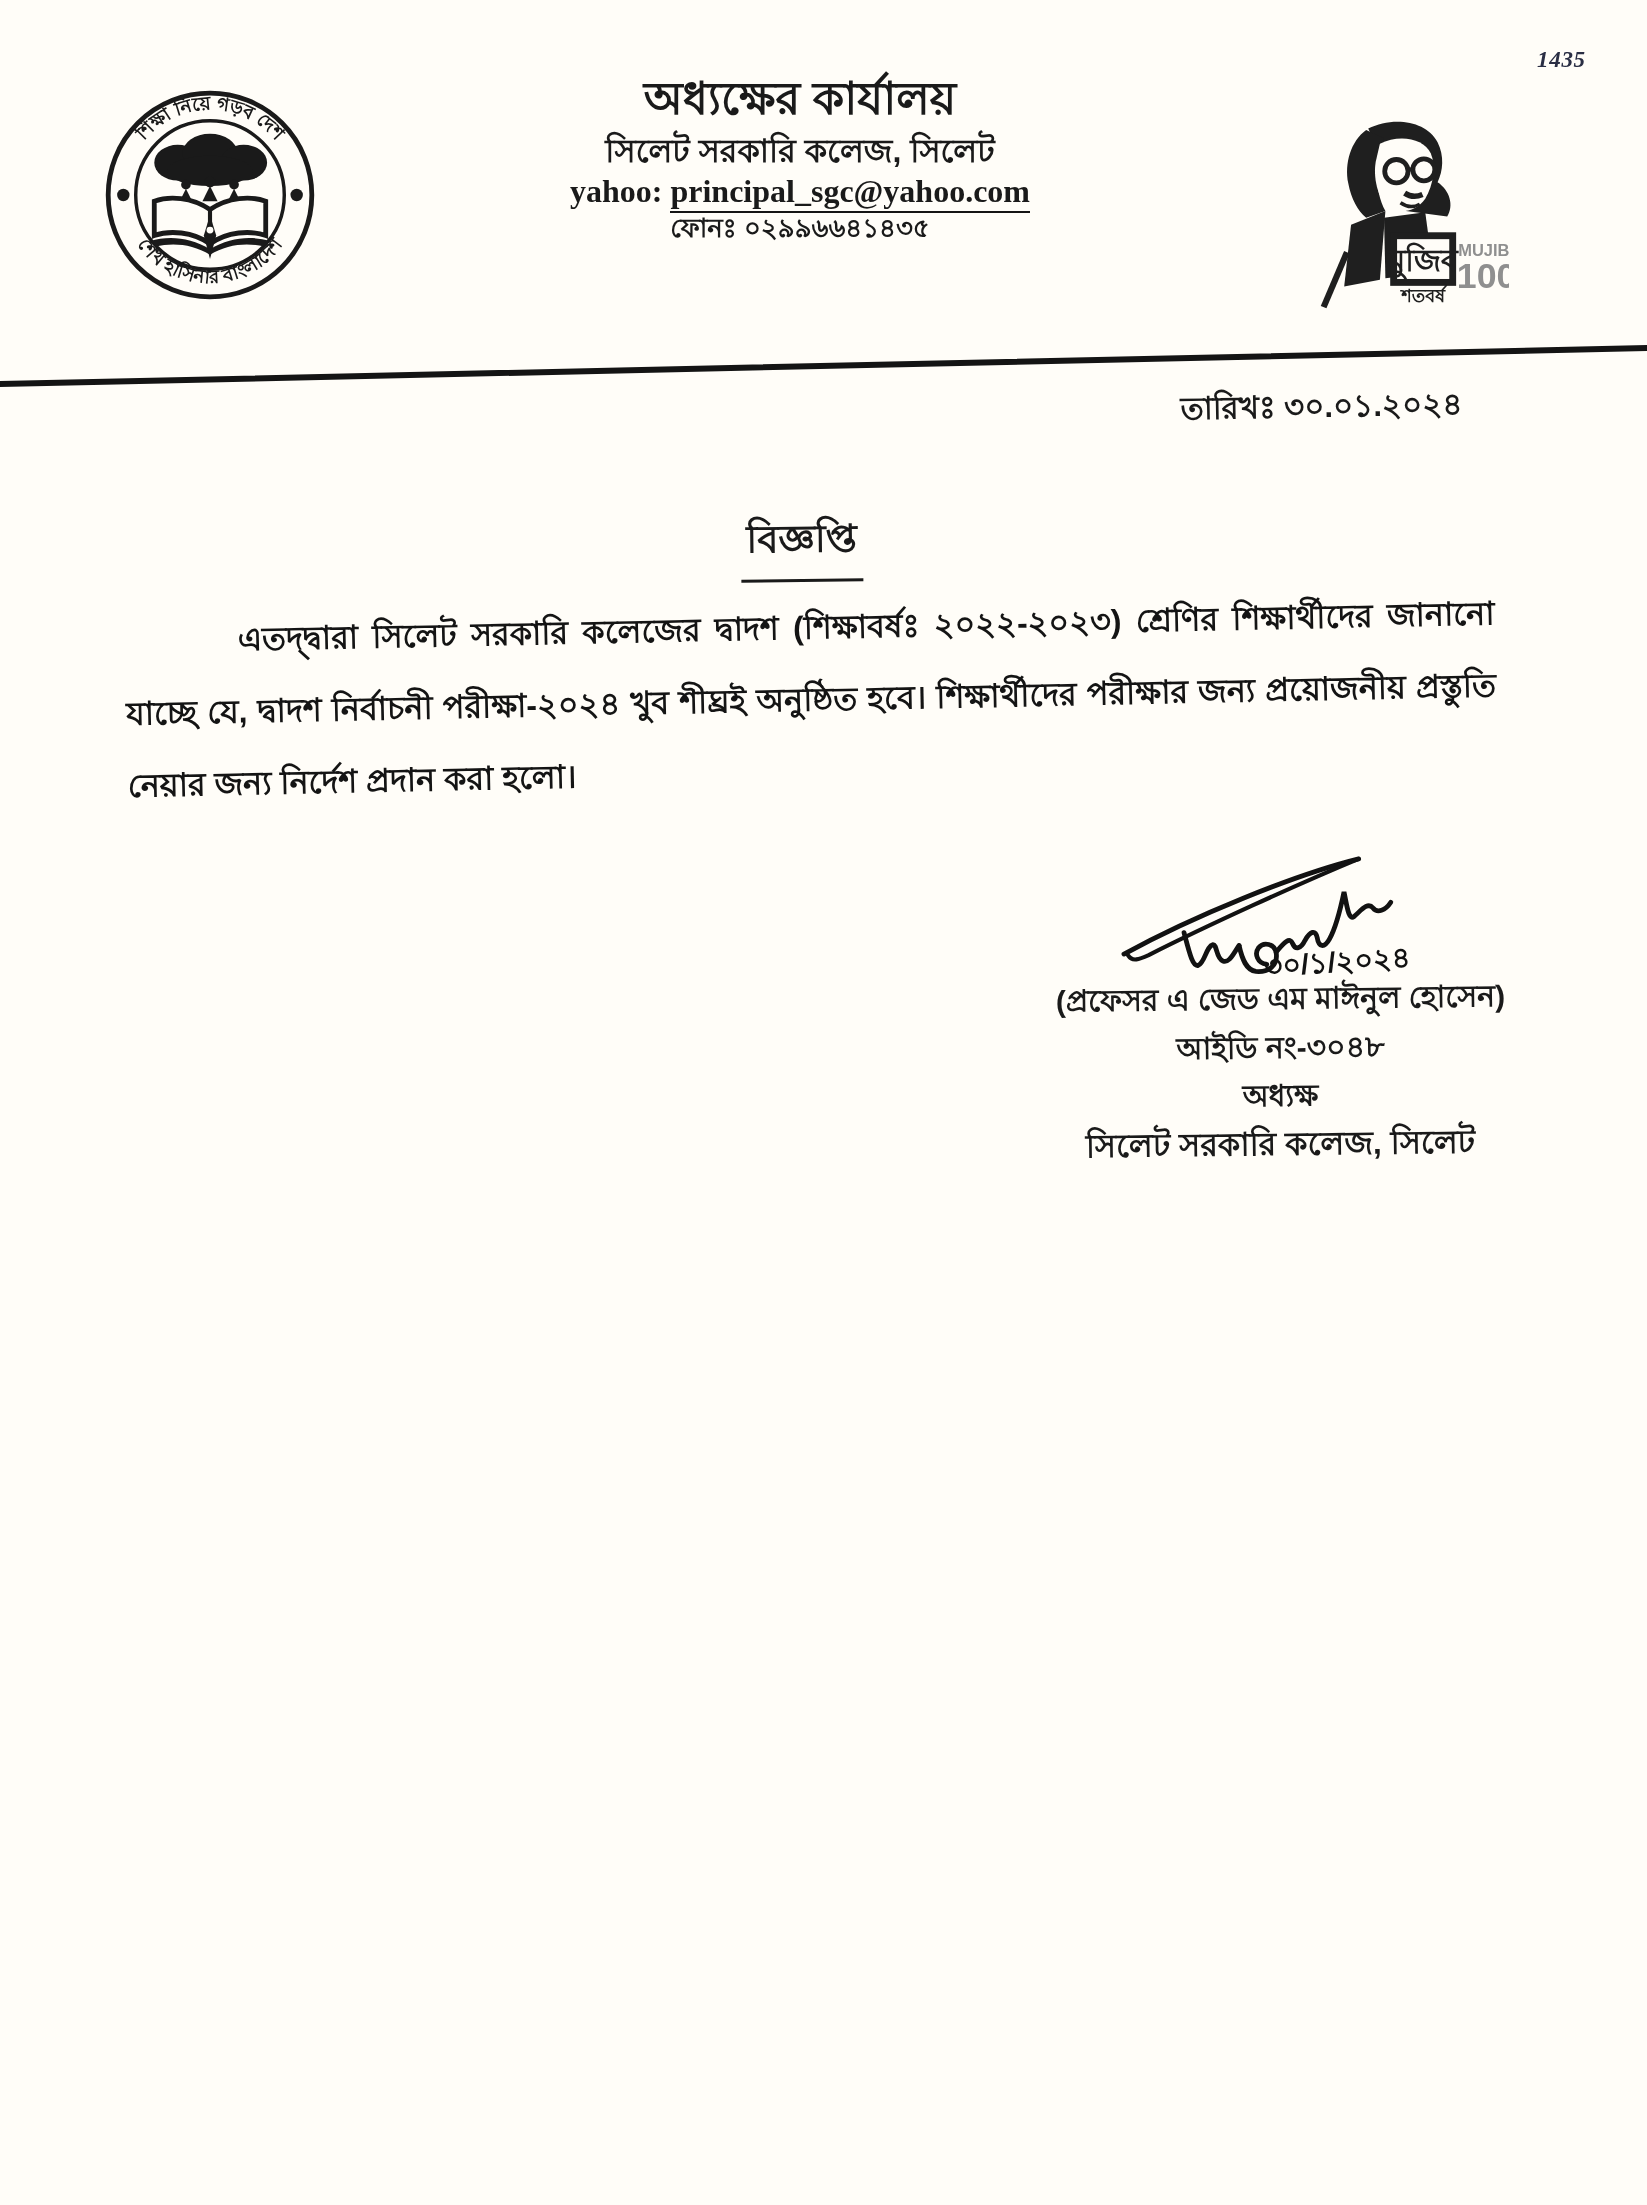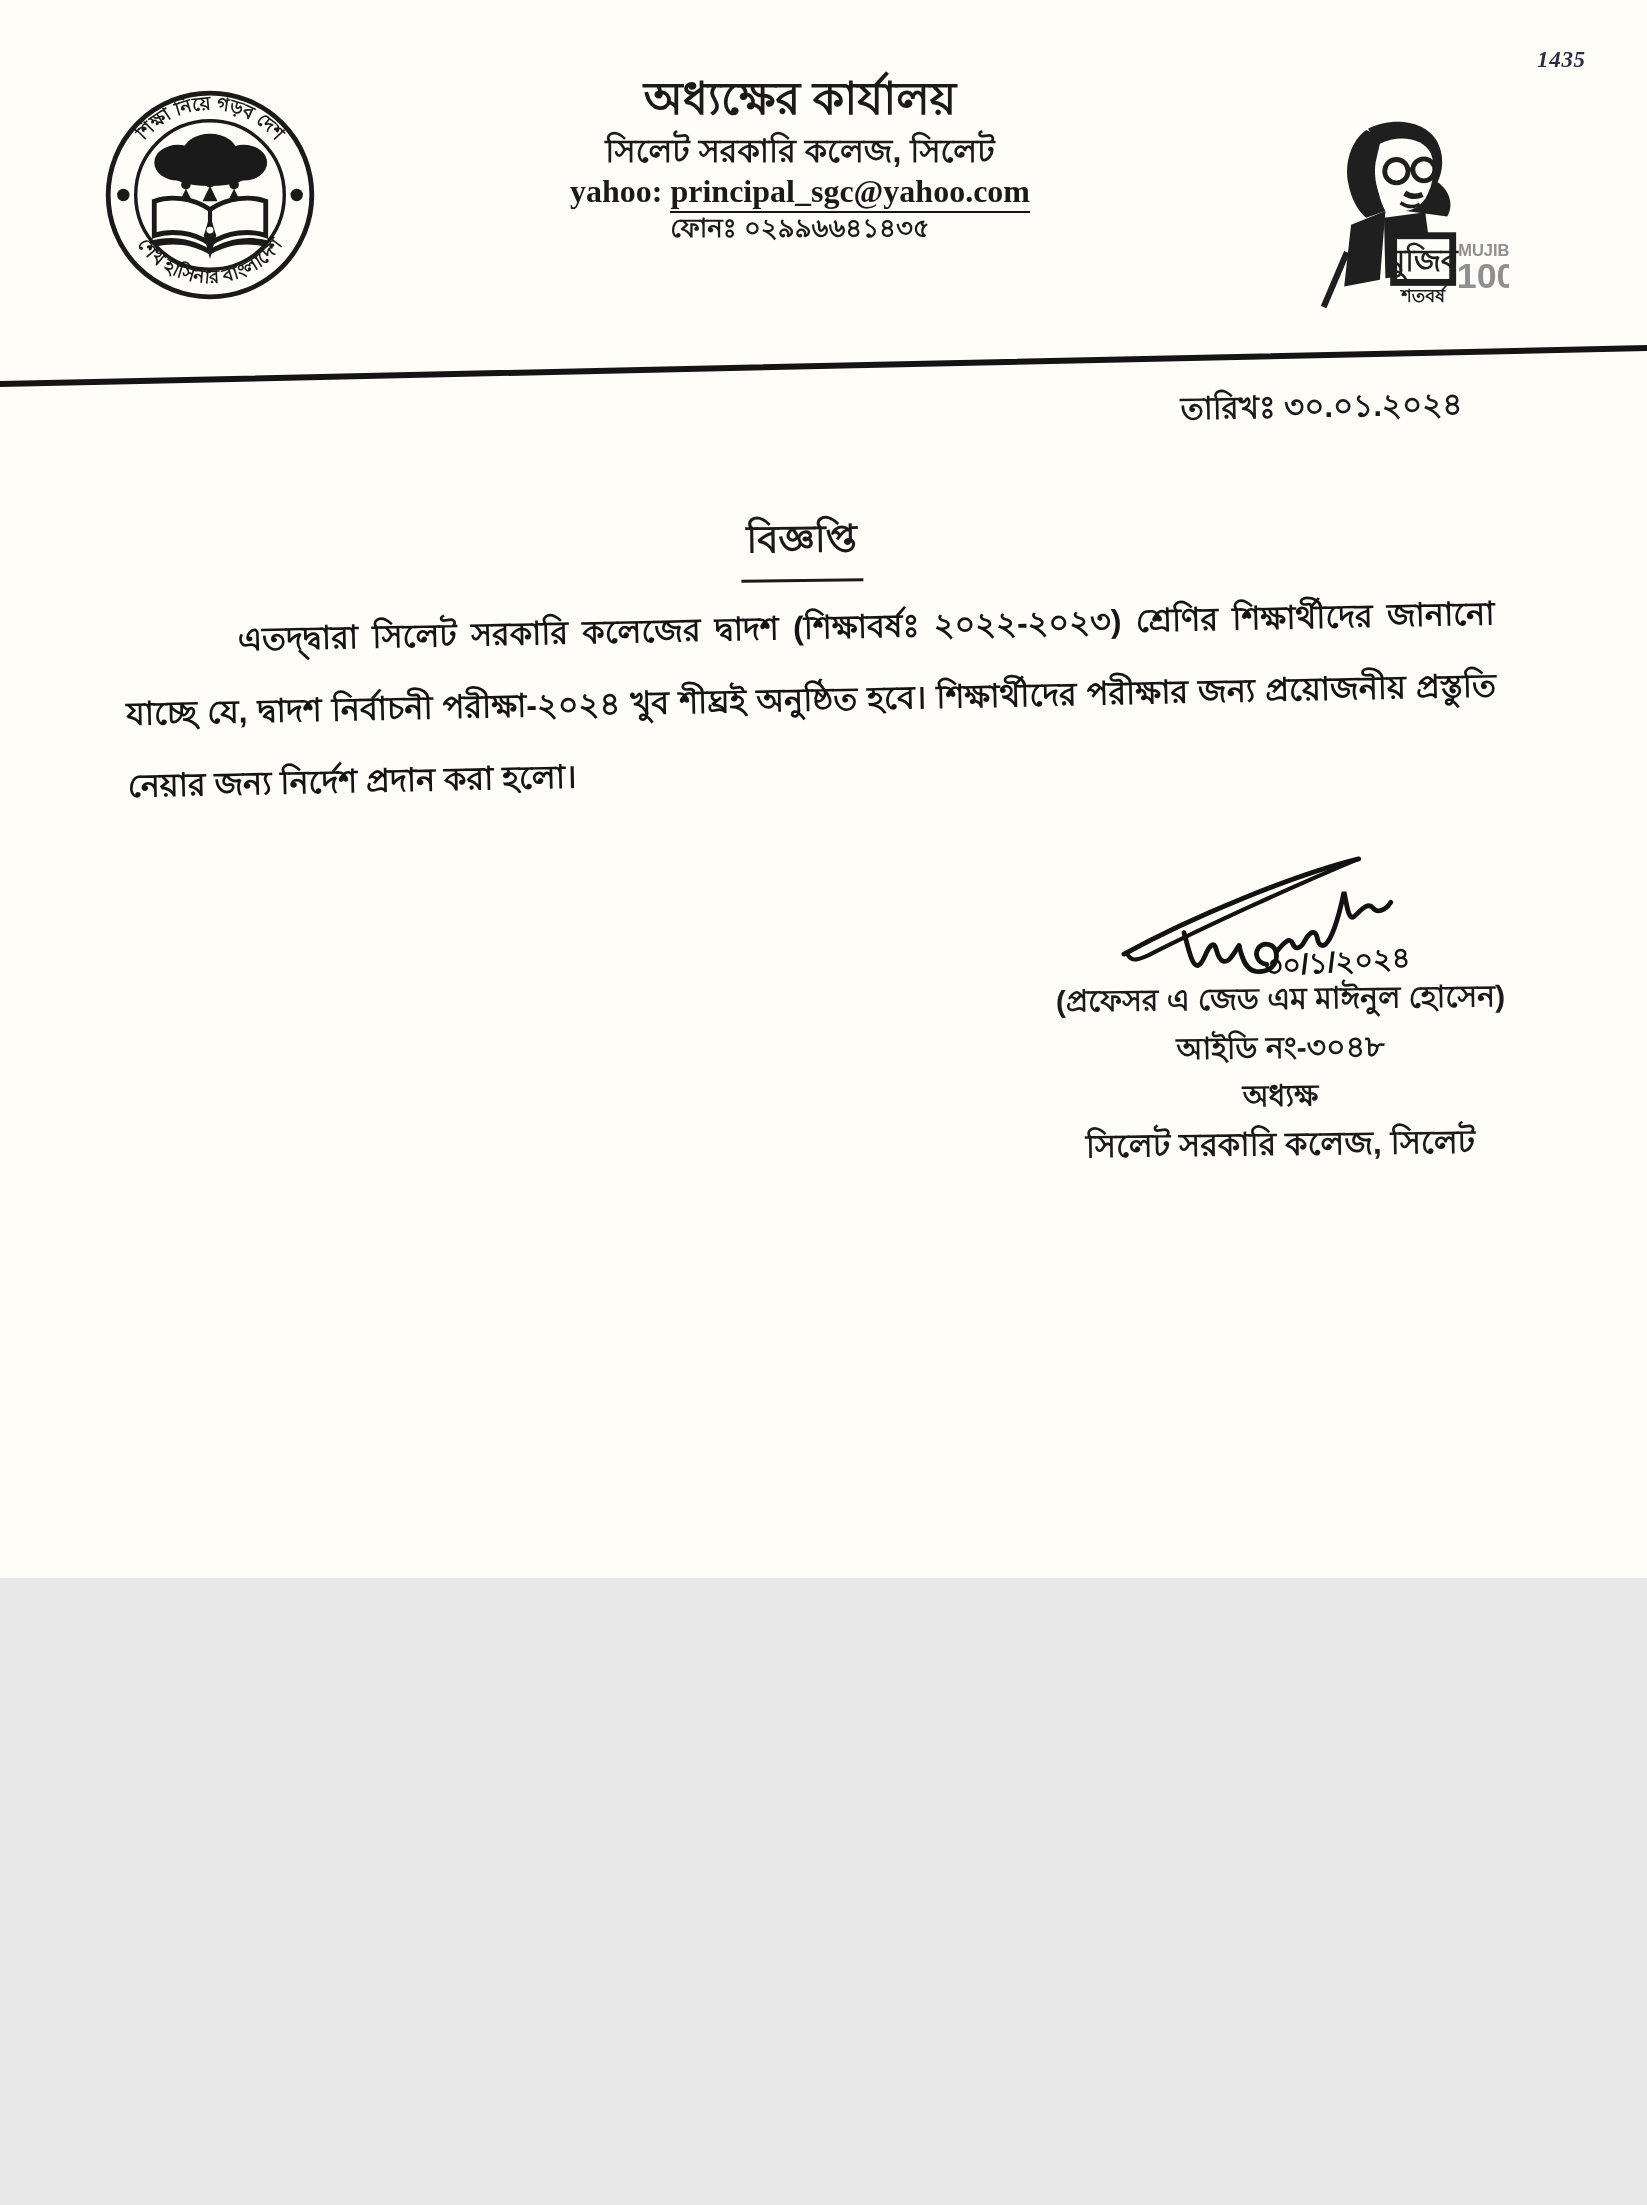--- a/index.html
+++ b/index.html
@@ -1,18 +1,18 @@
 <!DOCTYPE html>
 <html style="font-size:11px"><head>
 <meta charset="utf-8">
 <style>
   html,body{margin:0;padding:0;background:#e8e8e8;}
   .page{
     position:relative;
-    width:1648px;height:1578px;
+    width:1648px;height:2205px;
     margin:0 auto;
     background:#fffdf8;
     overflow:hidden;
     font-family:"Liberation Sans", sans-serif;
     color:#1a1a1a;
   }
   .pagenum{
     position:absolute;left:1537px;top:47px;
     font-family:"Liberation Serif", serif;
     font-style:italic;font-weight:700;font-size:23px;

